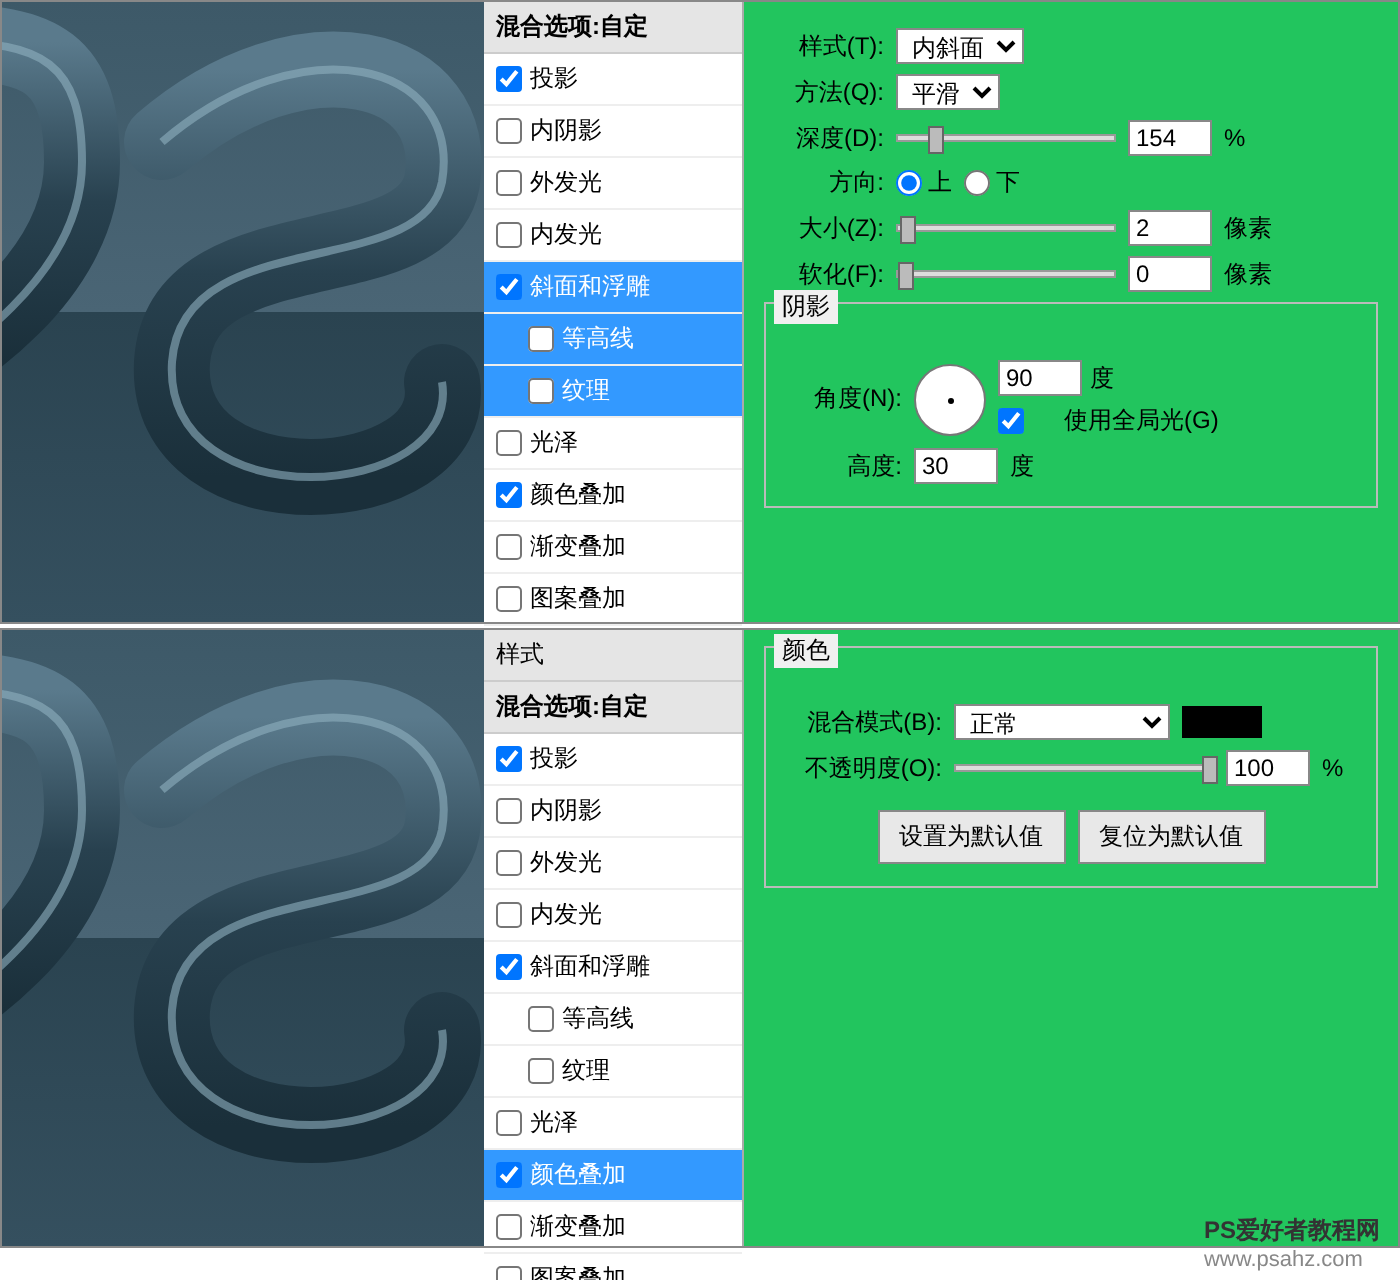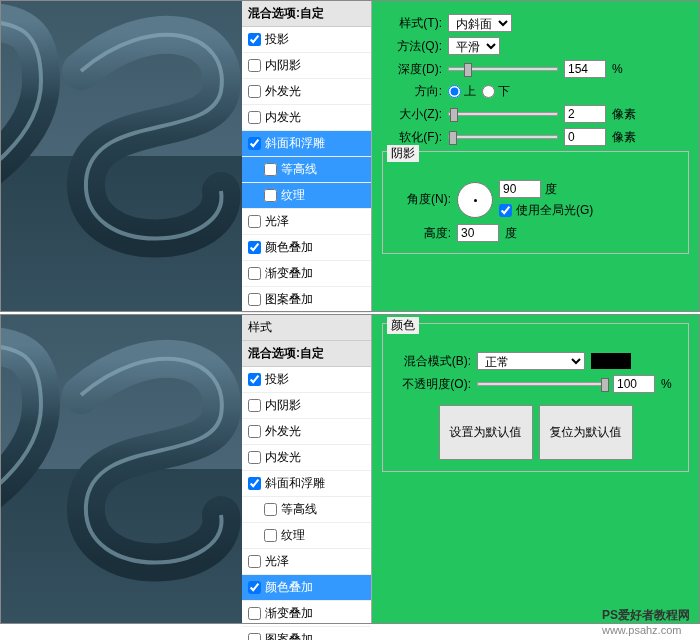--- a/index.html
+++ b/index.html
@@ -20,21 +20,21 @@
 .opt-row select,.opt-row input[type=text]{border:1px solid #888;background:#fff;padding:1px 3px;height:18px}
 .opt-row input[type=text]{width:42px;text-align:left}
 .slider{flex:1;height:4px;background:#ddd;border:1px solid #999;position:relative;max-width:110px}
 .slider .thumb{position:absolute;top:-5px;width:8px;height:14px;background:#bbb;border:1px solid #666}
 .section{border:1px solid #bbb;margin-top:0;padding:6px 8px}
 .section-title{background:#f0f0f0;position:relative;top:-13px;left:-4px;display:inline-block;padding:0 4px}
 .angle-dial{width:36px;height:36px;border:1px solid #777;border-radius:50%;background:#fff;position:relative;display:inline-block}
 .angle-dial .dot{position:absolute;width:3px;height:3px;background:#000;border-radius:50%;top:16px;left:16px}
 .swatch{width:40px;height:16px;border:1px solid #000;display:inline-block}
 .gradient-sw{width:36px;height:18px;border:1px solid #666;background:linear-gradient(135deg,#fff,#000)}
-.btn{border:1px solid #888;background:#e8e8e8;padding:18px 10px;cursor:pointer}
+.btn{border:1px solid #888;background:#e8e8e8;padding:4px 10px;cursor:pointer}
 .footer{position:absolute;bottom:4px;right:10px;color:#333;font-size:13px}
 .footer .sub{color:#888;font-size:11px}
 .row1{height:312px}
 .row2{height:310px;margin-top:2px}
 .radio{display:flex;align-items:center;gap:3px}
 </style>
 </head>
 <body>
 
 <div class="panel-row row1">
@@ -153,21 +153,21 @@
       <div class="opt-row">
         <label>角度(N):</label>
         <div class="angle-dial">
             <div class="dot"></div>
           </div>
         <div style="display:flex;flex-direction:column;gap:4px">
           <div style="display:flex;gap:4px;align-items:center">
             <input type="text" value="90" style="">
             <span>度</span>
           </div>
-          <div style="display:flex;gap:4px;align-items:center">
+          <div style="display:flex;gap:20px;align-items:center">
             <input type="checkbox" checked="" style="">
             <span>使用全局光(G)</span>
           </div>
         </div>
       </div>
       <div class="opt-row">
         <label>高度:</label>
         <input type="text" value="30" style="">
         <span>度</span>
       </div>

